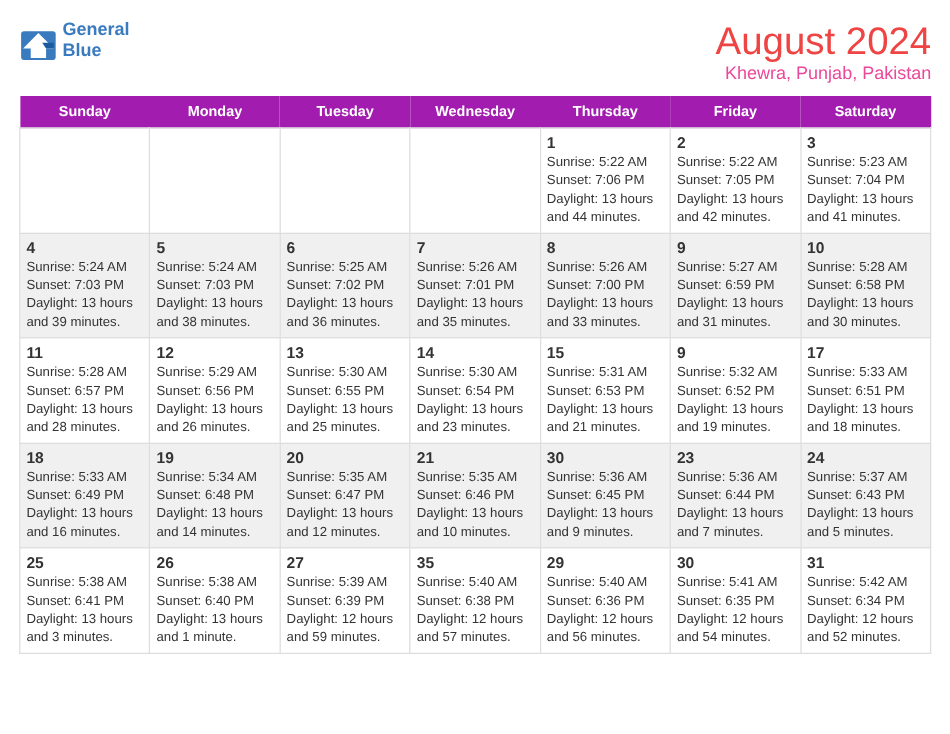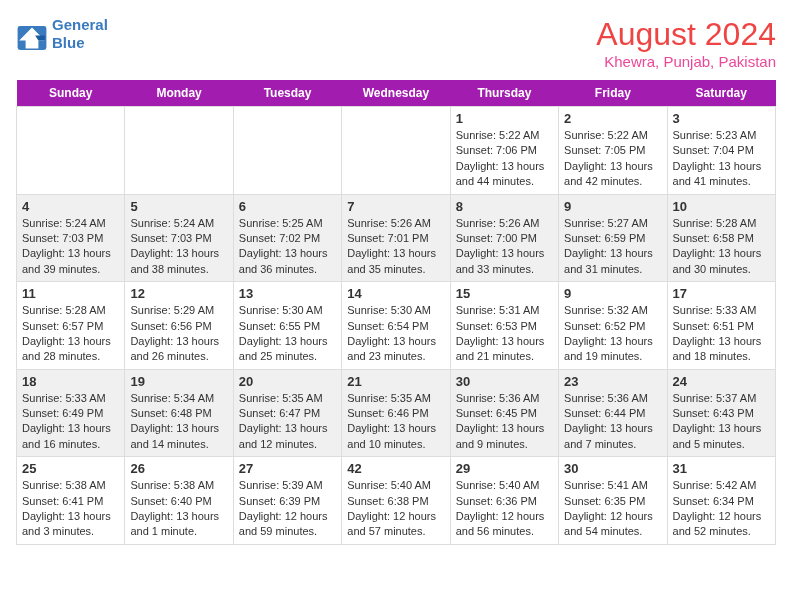--- a/index.html
+++ b/index.html
@@ -321,21 +321,21 @@
 and 1 minute.</div>
         </td>
         <td>
           <span class="day-num">27</span>
           <div class="day-info" style="white-space: pre-line;">Sunrise: 5:39 AM
 Sunset: 6:39 PM
 Daylight: 12 hours
 and 59 minutes.</div>
         </td>
         <td>
-          <span class="day-num">42</span>
+          <span class="day-num">35</span>
           <div class="day-info" style="white-space: pre-line;">Sunrise: 5:40 AM
 Sunset: 6:38 PM
 Daylight: 12 hours
 and 57 minutes.</div>
         </td>
         <td>
           <span class="day-num">29</span>
           <div class="day-info" style="white-space: pre-line;">Sunrise: 5:40 AM
 Sunset: 6:36 PM
 Daylight: 12 hours

